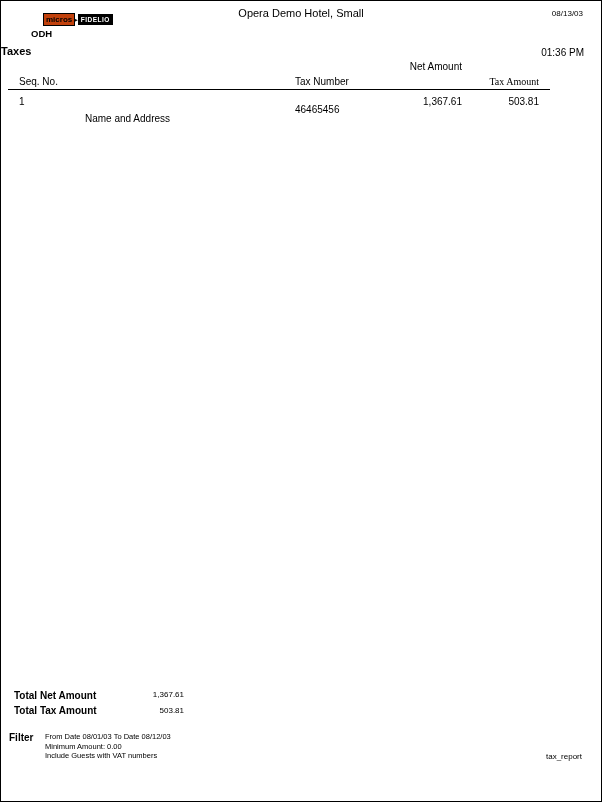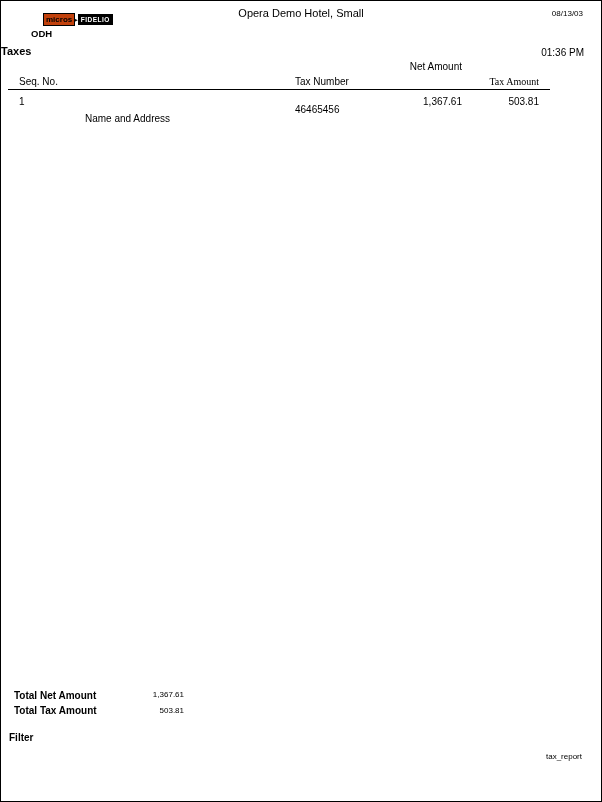--- a/index.html
+++ b/index.html
@@ -79,15 +79,20 @@
   <div class="abs cell td-taxnum">46465456</div>
   <div class="abs cell td-net">1,367.61</div>
   <div class="abs cell td-taxamt">503.81</div>
 
   <div class="abs tot-label tot-net-l">Total Net Amount</div>
   <div class="abs tot-val tot-net-v">1,367.61</div>
   <div class="abs tot-label tot-tax-l">Total Tax Amount</div>
   <div class="abs tot-val tot-tax-v">503.81</div>
 
   <div class="abs filter-label">Filter</div>
+  <div class="abs filter-lines">
+    <div>From Date 08/01/03  To Date 08/12/03</div>
+    <div>Minimum Amount: 0.00</div>
+    <div>Include Guests with VAT numbers</div>
+  </div>
   <div class="abs report-id">tax_report</div>
 
 </div>
 
 </body></html>

